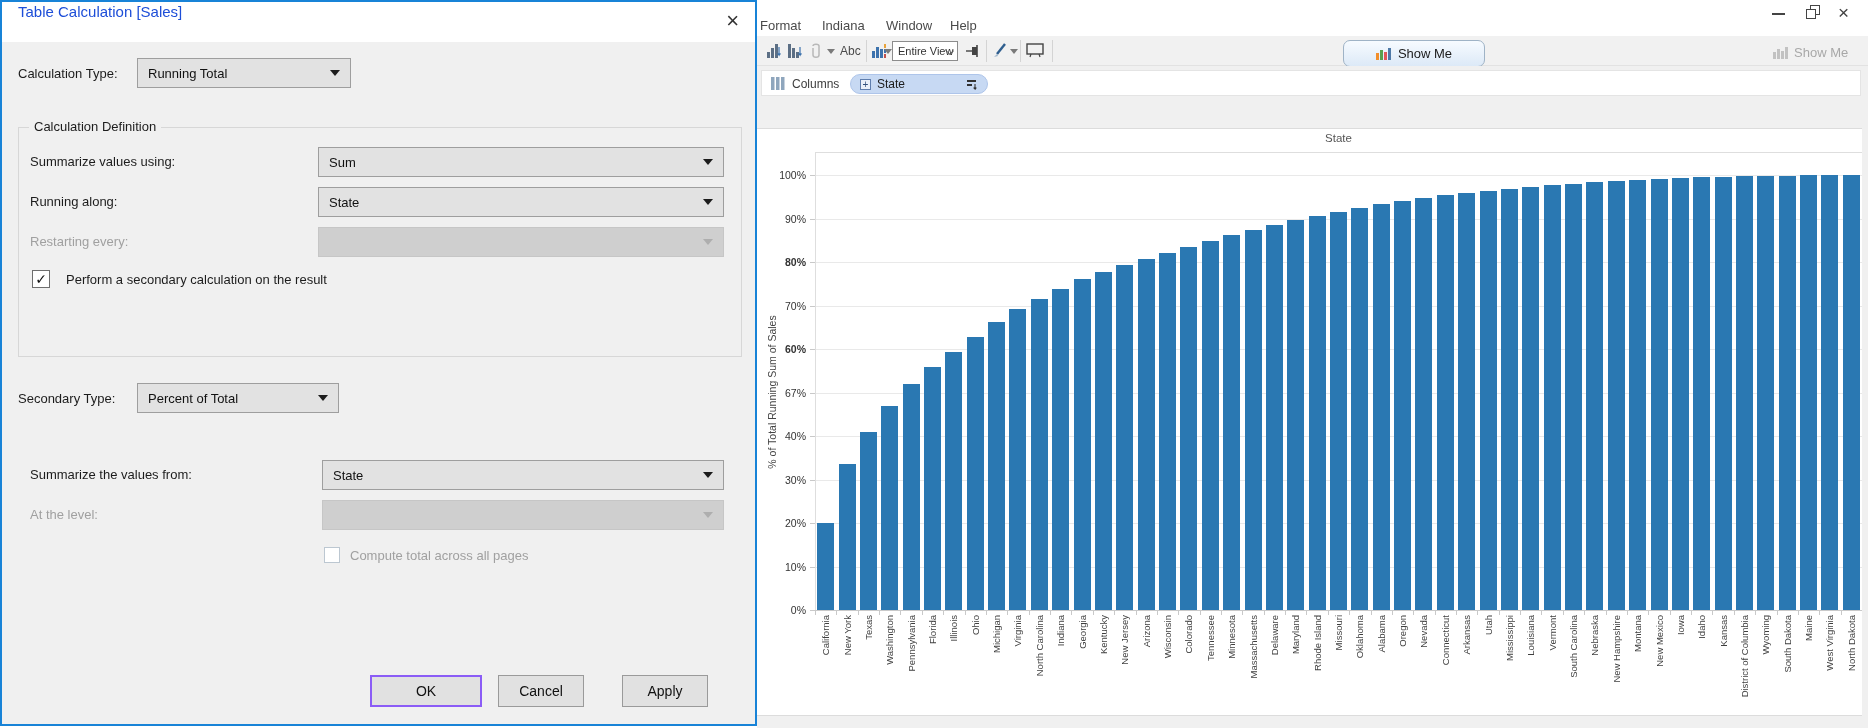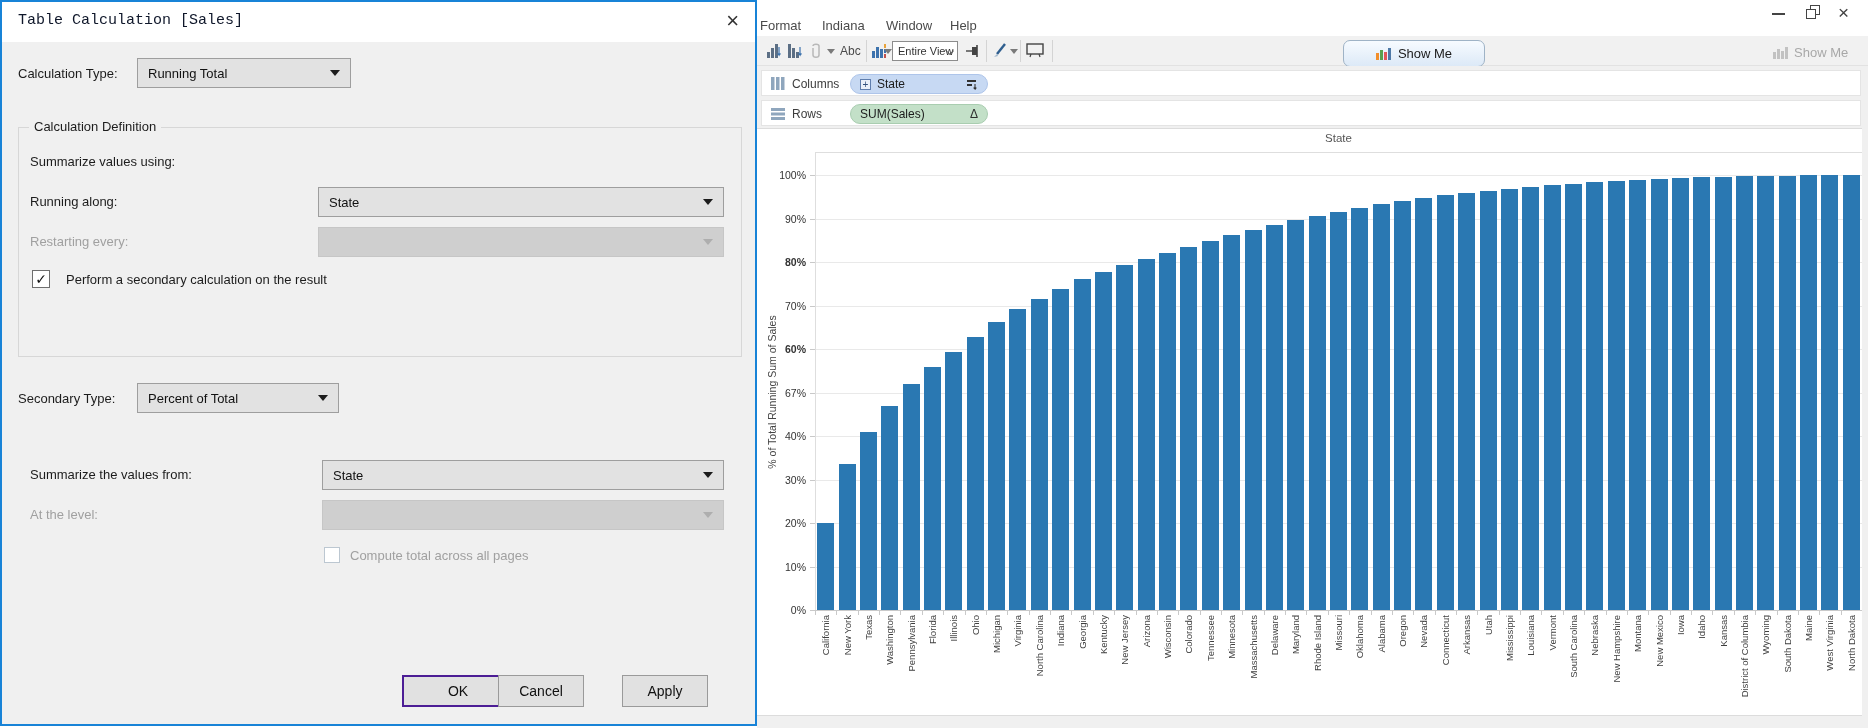--- a/index.html
+++ b/index.html
@@ -58,35 +58,35 @@
   .ytickmark{position:absolute;left:810px;width:5px;height:1px;background:#c9c9c9;}
   .bar{position:absolute;width:17px;}
   .xlabel{position:absolute;top:615px;width:100px;text-align:right;transform:rotate(-90deg);transform-origin:100% 0;font-size:9.5px;color:#3f3f3f;white-space:nowrap;line-height:11px;}
   .xtickmark{position:absolute;top:610px;width:1px;height:5px;background:#c9c9c9;}
   .bottom-strip{position:absolute;left:757px;top:715px;width:1111px;height:13px;background:#f0f0f0;border-top:1px solid #dcdcdc;box-sizing:border-box;}
   .right-strip{position:absolute;left:1862px;top:66px;width:6px;height:662px;background:#f0f0f0;}
 
   
   .dialog{position:absolute;left:0;top:0;width:757px;height:726px;background:#f0f0f0;border:2px solid #1883d7;box-sizing:border-box;z-index:10;}
   .dlg-titlebar{position:absolute;left:0;top:0;width:100%;height:40px;background:#fff;}
-  .dlg-title{position:absolute;left:16px;top:10px;font-size:15px;color:#0f172a;font-family:Liberation Mono, monospace;}
+  .dlg-title{position:absolute;left:16px;top:1px;font-size:15px;color:#1d4ed8;}
   .dlg-close{position:absolute;right:16px;top:5px;font-size:22px;color:#333;line-height:28px;cursor:default;}
   .dlg-label{position:absolute;font-size:13px;color:#1c1c1c;}
   .dlg-label.dim{color:#a0a0a0;}
   .dd{position:absolute;background:#e2e2e2;border:1px solid #9e9e9e;box-sizing:border-box;display:flex;align-items:center;padding:0 10px;font-size:13px;color:#111;}
   .dd .caret{margin-left:auto;width:0;height:0;border-left:5px solid transparent;border-right:5px solid transparent;border-top:6px solid #1c1c1c;}
   .dd.disabled{background:#cfcfcf;border:1px solid #c6c6c6;}
   .dd.disabled .caret{border-top-color:#aeaeae;}
   .groupbox{position:absolute;border:1px solid #d7d7d7;box-sizing:border-box;}
   .legend{position:absolute;top:-9px;left:10px;background:#f0f0f0;padding:0 5px;font-size:13px;color:#1c1c1c;}
   .cb{position:absolute;background:#fff;border:1px solid #6e6e6e;box-sizing:border-box;text-align:center;}
   .cb.checked{width:18px;height:18px;font-size:14px;font-weight:bold;color:#111;line-height:16px;}
   .cb.disabled{width:16px;height:16px;border:1px solid #bcc7d1;}
   .dlg-btn{position:absolute;top:673px;height:32px;background:#e1e1e1;border:1px solid #9a9a9a;box-sizing:border-box;font-size:14px;color:#111;text-align:center;line-height:30px;}
-  .dlg-btn.primary{border:2px solid #4c1d95;line-height:28px;margin-left:32px;}
+  .dlg-btn.primary{border:2px solid #8b5cf6;line-height:28px;}
 </style>
 </head>
 <body>
 
 <div class="window">
 
   <span class="menu-item" style="left:760px">Format</span>
   <span class="menu-item" style="left:822px">Indiana</span>
   <span class="menu-item" style="left:886px">Window</span>
   <span class="menu-item" style="left:950px">Help</span>
@@ -178,32 +178,20 @@
     <div class="pill pill-blue">
       <span class="pill-plus">+</span>
       <span>State</span>
       <span class="pill-right">
         <svg width="11" height="11">
             <rect x="0" y="1" width="9" height="2" fill="#333"></rect>
             <rect x="0" y="5" width="5" height="2" fill="#333"></rect>
             <path d="M8 5 L8 10 L6.6 8.6 M8 10 L9.4 8.6" stroke="#333" stroke-width="1.1" fill="none"></path>
           </svg>
       </span>
-    </div>
-  </div>
-  <div class="shelfrow" style="top:100px">
-    <svg class="abs" style="left:9px;top:7px" width="14" height="12">
-      <rect x="0" y="0" width="14" height="3" fill="#8fa6bd"></rect>
-        <rect x="0" y="4.5" width="14" height="3" fill="#8fa6bd"></rect>
-        <rect x="0" y="9" width="14" height="3" fill="#8fa6bd"></rect>
-    </svg>
-    <span class="shelf-label">Rows</span>
-    <div class="pill pill-green">
-      <span>SUM(Sales)</span>
-      <span class="pill-right delta">Δ</span>
     </div>
   </div>
 
   <div class="sheet"></div>
   <div class="sheet-title">State</div>
   <div class="pane-top"></div>
   <div class="pane-left"></div>
   <div class="y-title">% of Total Running Sum of Sales</div>
   <div id="plot-layer" class="abs" style="left:0;top:0;width:1868px;height:728px;pointer-events:none">
       <div class="ytick" style="top: 604px;">0%</div>
@@ -401,20 +389,24 @@
   <span class="dlg-label" style="left:16px;top:64px">Calculation Type:</span>
   <div class="dd" style="left:135px;top:56px;width:214px;height:30px">
     <span>Running Total</span>
     <span class="caret"></span>
   </div>
 
   <div class="groupbox" style="left:16px;top:125px;width:724px;height:230px">
     <span class="legend">Calculation Definition</span>
   </div>
   <span class="dlg-label" style="left:28px;top:152px">Summarize values using:</span>
+  <div class="dd" style="left:316px;top:145px;width:406px;height:30px">
+    <span>Sum</span>
+    <span class="caret"></span>
+  </div>
   <span class="dlg-label" style="left:28px;top:192px">Running along:</span>
   <div class="dd" style="left:316px;top:185px;width:406px;height:30px">
     <span>State</span>
     <span class="caret"></span>
   </div>
   <span class="dlg-label dim" style="left:28px;top:232px">Restarting every:</span>
   <div class="dd disabled" style="left:316px;top:225px;width:406px;height:30px">
     <span></span>
     <span class="caret"></span>
   </div>

